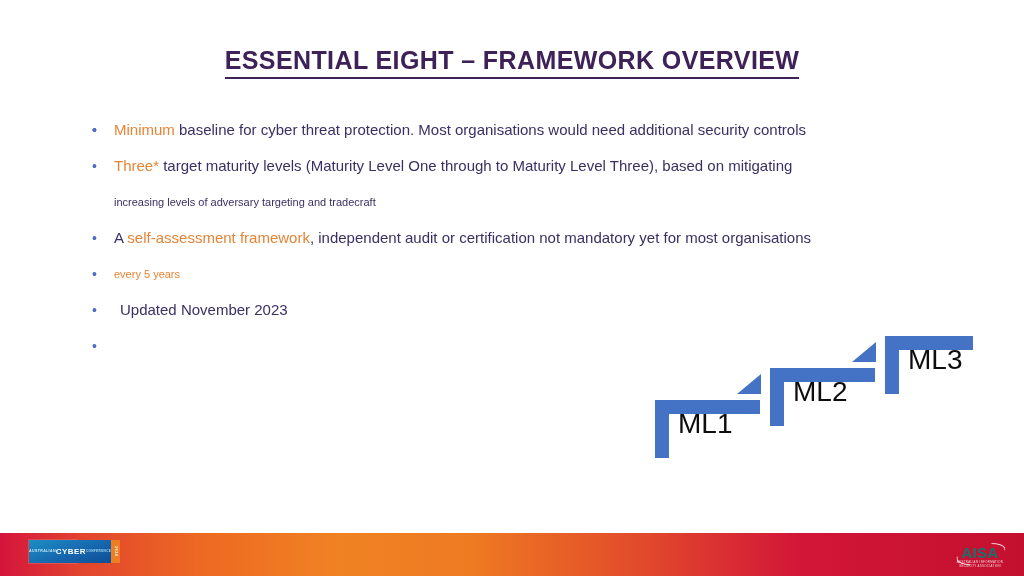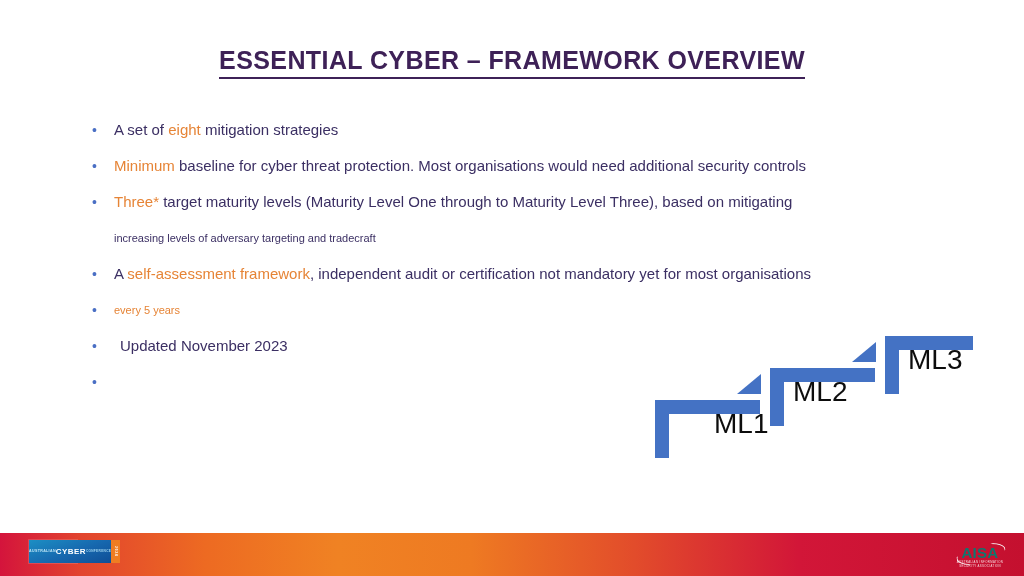--- a/index.html
+++ b/index.html
@@ -233,30 +233,27 @@
     letter-spacing: 0.4px;
     color: rgba(255,255,255,0.85);
   }
 </style>
 </head>
 <body>
 
 <div class="slide">
 
   <div class="slide-title">
-    <span class="tx">ESSENTIAL CYBER – FRAMEWORK OVERVIEW</span>
+    <span class="tx">ESSENTIAL EIGHT – FRAMEWORK OVERVIEW</span>
   </div>
 
   <div class="body-list">
 
     <div class="bullet-row">
       <span class="bullet-dot">•</span>
-      <span>
-        <span>A set of </span><span class="hl-orange">eight</span><span> mitigation strategies</span>
-      </span>
     </div>
 
     <div class="bullet-row">
       <span class="bullet-dot">•</span>
       <span>
         <span class="hl-orange">Minimum</span><span> baseline for cyber threat protection. Most organisations would need additional security controls</span>
       </span>
     </div>
 
     <div class="bullet-row">
@@ -289,21 +286,21 @@
     </div>
 
   </div>
 
   <div class="ml-diagram">
 
     <div class="ml-step">
       <div class="step-vbar" style="left:10px; top:64px; height:58px;"></div>
       <div class="step-hbar" style="left:10px; top:64px; width:105px;"></div>
       <div class="step-wedge" style="left:92px; top:38px;"></div>
-      <div class="step-label" style="left:33px; top:72px;margin-left:36px;">ML1</div>
+      <div class="step-label" style="left:33px; top:72px;">ML1</div>
     </div>
 
     <div class="ml-step">
       <div class="step-vbar" style="left:125px; top:32px; height:58px;"></div>
       <div class="step-hbar" style="left:125px; top:32px; width:105px;"></div>
       <div class="step-wedge" style="left:207px; top:6px;"></div>
       <div class="step-label" style="left:148px; top:40px;">ML2</div>
     </div>
 
     <div class="ml-step">

